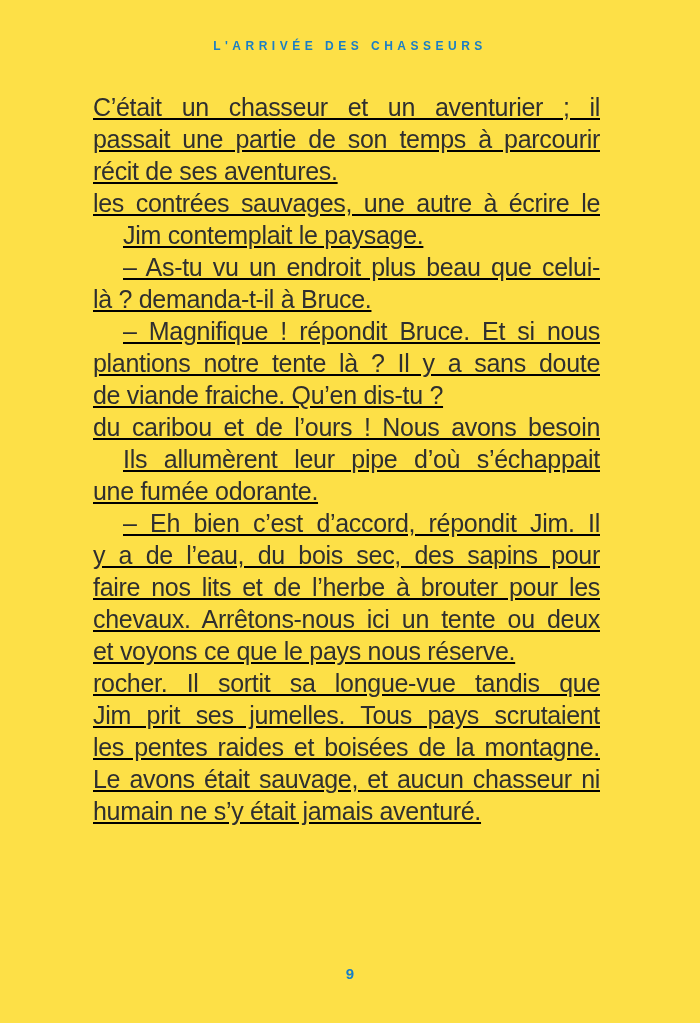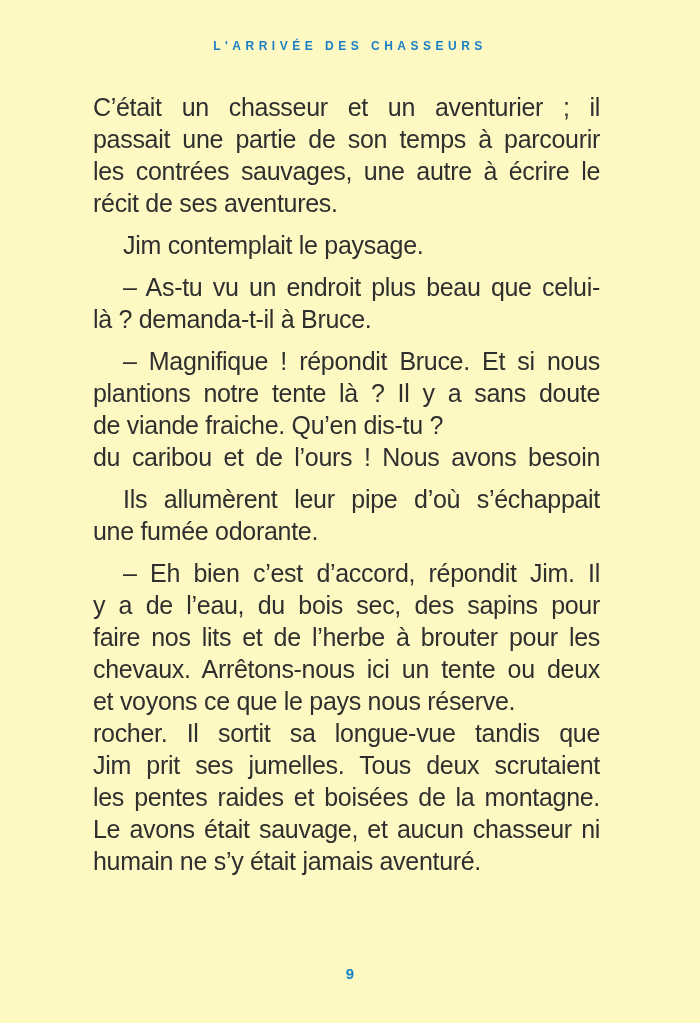--- a/index.html
+++ b/index.html
@@ -4,48 +4,48 @@
 <style>
   html, body {
     margin: 0;
     padding: 0;
     background: #ffffff;
   }
   .page {
     position: relative;
     width: 700px;
     height: 1023px;
-    background: #fef9c3;
+    background: #fde047;
     overflow: hidden;
     font-family: "Liberation Sans", sans-serif;
   }
   .chapter-header {
     position: absolute;
     top: 39px;
     left: 0;
     width: 100%;
     text-align: center;
     font-size: 12px;
     font-weight: 700;
     letter-spacing: 4.5px;
     color: #1a7ec5;
   }
   .text-content {
     position: absolute;
     top: 91px;
     left: 93px;
     width: 507px;
+    text-decoration: underline;
   }
   .row {
     position: relative;
     height: 32px;
     overflow: hidden;
   }
   .row.p-gap {
-    margin-top: 10px;
   }
   .lineno {
     position: absolute;
     left: -40px;
     top: 0;
     width: 27px;
     text-align: right;
     font-size: 13px;
     line-height: 34px;
     letter-spacing: 1px;
@@ -86,26 +86,26 @@
 
   <div class="text-content">
       <div class="row">
         <span class="lineno"></span>
         <span class="linetext">C’était un chasseur et un aventurier ; il</span>
       </div>
       <div class="row">
         <span class="lineno"></span>
         <span class="linetext">passait une partie de son temps à parcourir</span>
       </div>
+      <div class="row p-last">
+        <span class="linetext">récit de ses aventures.</span>
+      </div>
       <div class="row">
         <span class="lineno"></span>
         <span class="linetext">les contrées sauvages, une autre à écrire le</span>
-      </div>
-      <div class="row p-last">
-        <span class="linetext">récit de ses aventures.</span>
       </div>
       <div class="row p-gap p-last">
         <span class="lineno"></span>
         <span class="linetext indent">Jim contemplait le paysage.</span>
       </div>
       <div class="row p-gap">
         <span class="lineno"></span>
         <span class="linetext indent">– As-tu vu un endroit plus beau que celui-</span>
       </div>
       <div class="row p-last">
@@ -153,21 +153,21 @@
       <div class="row p-last">
         <span class="lineno"></span>
         <span class="linetext">et voyons ce que le pays nous réserve.</span>
       </div>
       <div class="row">
         <span class="lineno"></span>
         <span class="linetext">rocher. Il sortit sa longue-vue tandis que</span>
       </div>
       <div class="row">
         <span class="lineno"></span>
-        <span class="linetext">Jim prit ses jumelles. Tous deux scrutaient</span>
+        <span class="linetext">Jim prit ses jumelles. Tous pays scrutaient</span>
       </div>
       <div class="row">
         <span class="lineno"></span>
         <span class="linetext">les pentes raides et boisées de la montagne.</span>
       </div>
       <div class="row">
         <span class="lineno"></span>
         <span class="linetext">Le avons était sauvage, et aucun chasseur ni</span>
       </div>
       <div class="row p-last">

